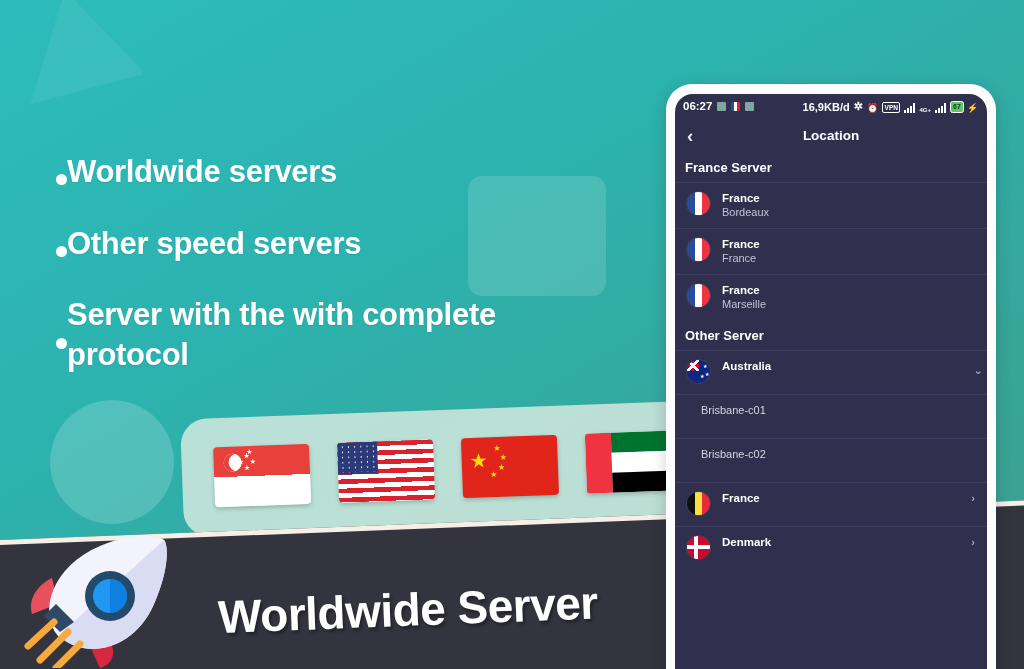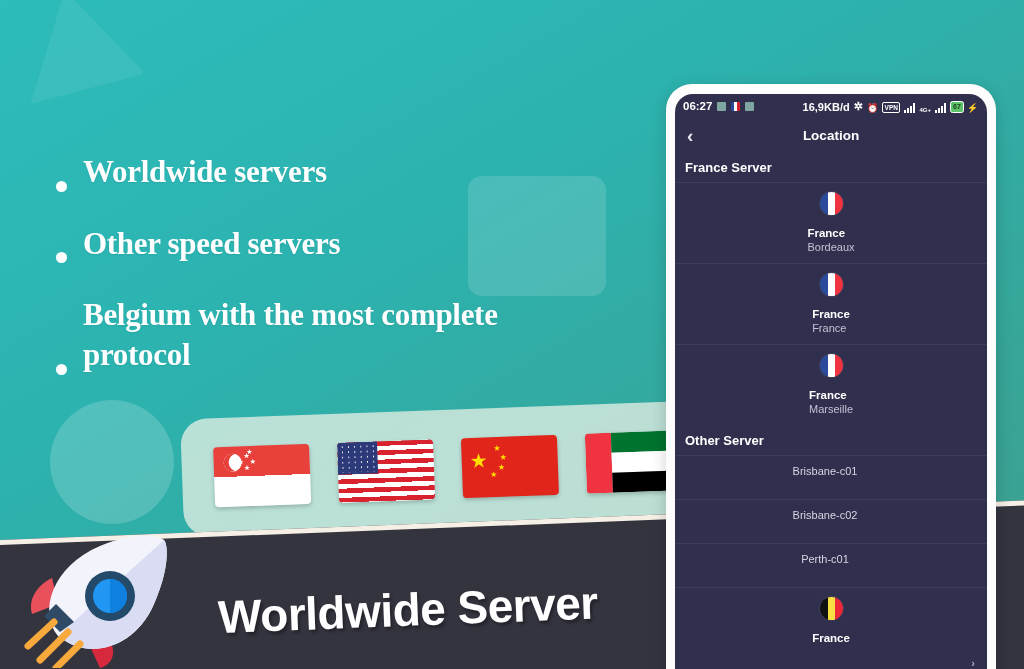--- a/index.html
+++ b/index.html
@@ -37,26 +37,25 @@
     border-radius:50%;
     background:rgba(255,255,255,.18);
   }
 
   
   .promo {
     position:absolute; left:56px; top:152px; width:470px;
     color:#fff;
   }
   .promo-item {
-    display:flex; align-items:flex-end; gap:16px;
+    display:flex; align-items:center; 
     font-size:31px; font-weight:bold; line-height:1.28;
     letter-spacing:-.3px;
     margin-bottom:32px;
     text-shadow:0 1px 2px rgba(0,0,0,.08);
-    font-family:Liberation Serif, serif;
   }
   .promo-dot {
     width:11px;height:11px;border-radius:50%;
     background:#fff; flex:0 0 auto; margin-top:16px;
   }
 
   
   .flagcard {
     position:absolute; left:182px; top:410px;
     width:520px; height:118px;
@@ -157,27 +156,26 @@
   .appbar-title{
     position:absolute;left:0;right:0;text-align:center;
     color:#fff;font-size:13.5px;font-weight:bold;pointer-events:none;
   }
 
   .sect-hdr{
     color:#fff;font-size:13px;font-weight:bold;
     padding:8px 10px 7px 10px;
   }
   .row{
-    display:flex;align-items:center;gap:12px;
+    display:flex;gap:12px;
     padding:9px 12px;
     border-top:1px solid #3d3c5e;
     min-height:44px;
-    flex-direction:column;
-  }
-  .row.noflag{padding-left:0;}
+  }
+  .row.noflag{padding-left:26px;}
   .cflag{
     width:23px;height:23px;border-radius:50%;overflow:hidden;flex:0 0 auto;
     position:relative;box-shadow:0 0 0 1px rgba(255,255,255,.08);
   }
   .cf-fr{background:linear-gradient(to right,#2a4b9b 33.3%,#fff 33.3% 66.6%,#ef3340 66.6%);}
   .cf-au{background:#10277f;}
   .cf-au::before{content:"";position:absolute;left:0;top:0;width:12px;height:11px;
     background:
       linear-gradient(45deg,transparent 43%,#fff 43% 57%,transparent 57%),
       linear-gradient(-45deg,transparent 43%,#fff 43% 57%,transparent 57%),
@@ -210,21 +208,21 @@
   <div class="promo-item">
     <span class="promo-dot"></span>
     <span>Worldwide servers</span>
   </div>
   <div class="promo-item">
     <span class="promo-dot"></span>
     <span>Other speed servers</span>
   </div>
   <div class="promo-item">
     <span class="promo-dot"></span>
-    <span>Belgium with the most complete protocol</span>
+    <span>Server with the with complete protocol</span>
   </div>
 </div>
 
 <div class="flagcard">
   <div class="flag f-sg">
     <span class="moon"></span>
     <span class="st" style="left:30px;top:6px;">★</span>
     <span class="st" style="left:36px;top:12px;">★</span>
     <span class="st" style="left:30px;top:18px;">★</span>
     <span class="st" style="left:24px;top:12px;">★</span>
@@ -326,30 +324,38 @@
     <div class="row">
       <span class="cflag cf-fr"></span>
       <span class="rtxt">
         <span class="rtitle">France</span>
         <span class="rsub">Marseille</span>
       </span>
     </div>
 
     <div class="sect-hdr">Other Server</div>
 
+    <div class="row">
+      <span class="cflag cf-au">
+        <span class="star" style="left:16px;top:4px;">★</span>
+        <span class="star" style="left:13px;top:14px;">★</span>
+        <span class="star" style="left:18px;top:12px;">★</span>
+      </span>
+      <span class="rtxt">
+        <span class="rtitle">Australia</span>
+      </span>
+      <span class="chev down">›</span>
+    </div>
 
     <div class="row noflag">
       <span class="rplain">Brisbane-c01</span>
     </div>
     <div class="row noflag">
       <span class="rplain">Brisbane-c02</span>
     </div>
-    <div class="row noflag">
-      <span class="rplain">Perth-c01</span>
-    </div>
 
     <div class="row">
       <span class="cflag cf-be"></span>
       <span class="rtxt">
         <span class="rtitle">France</span>
       </span>
       <span class="chev">›</span>
     </div>
     <div class="row">
       <span class="cflag cf-dk"></span>

